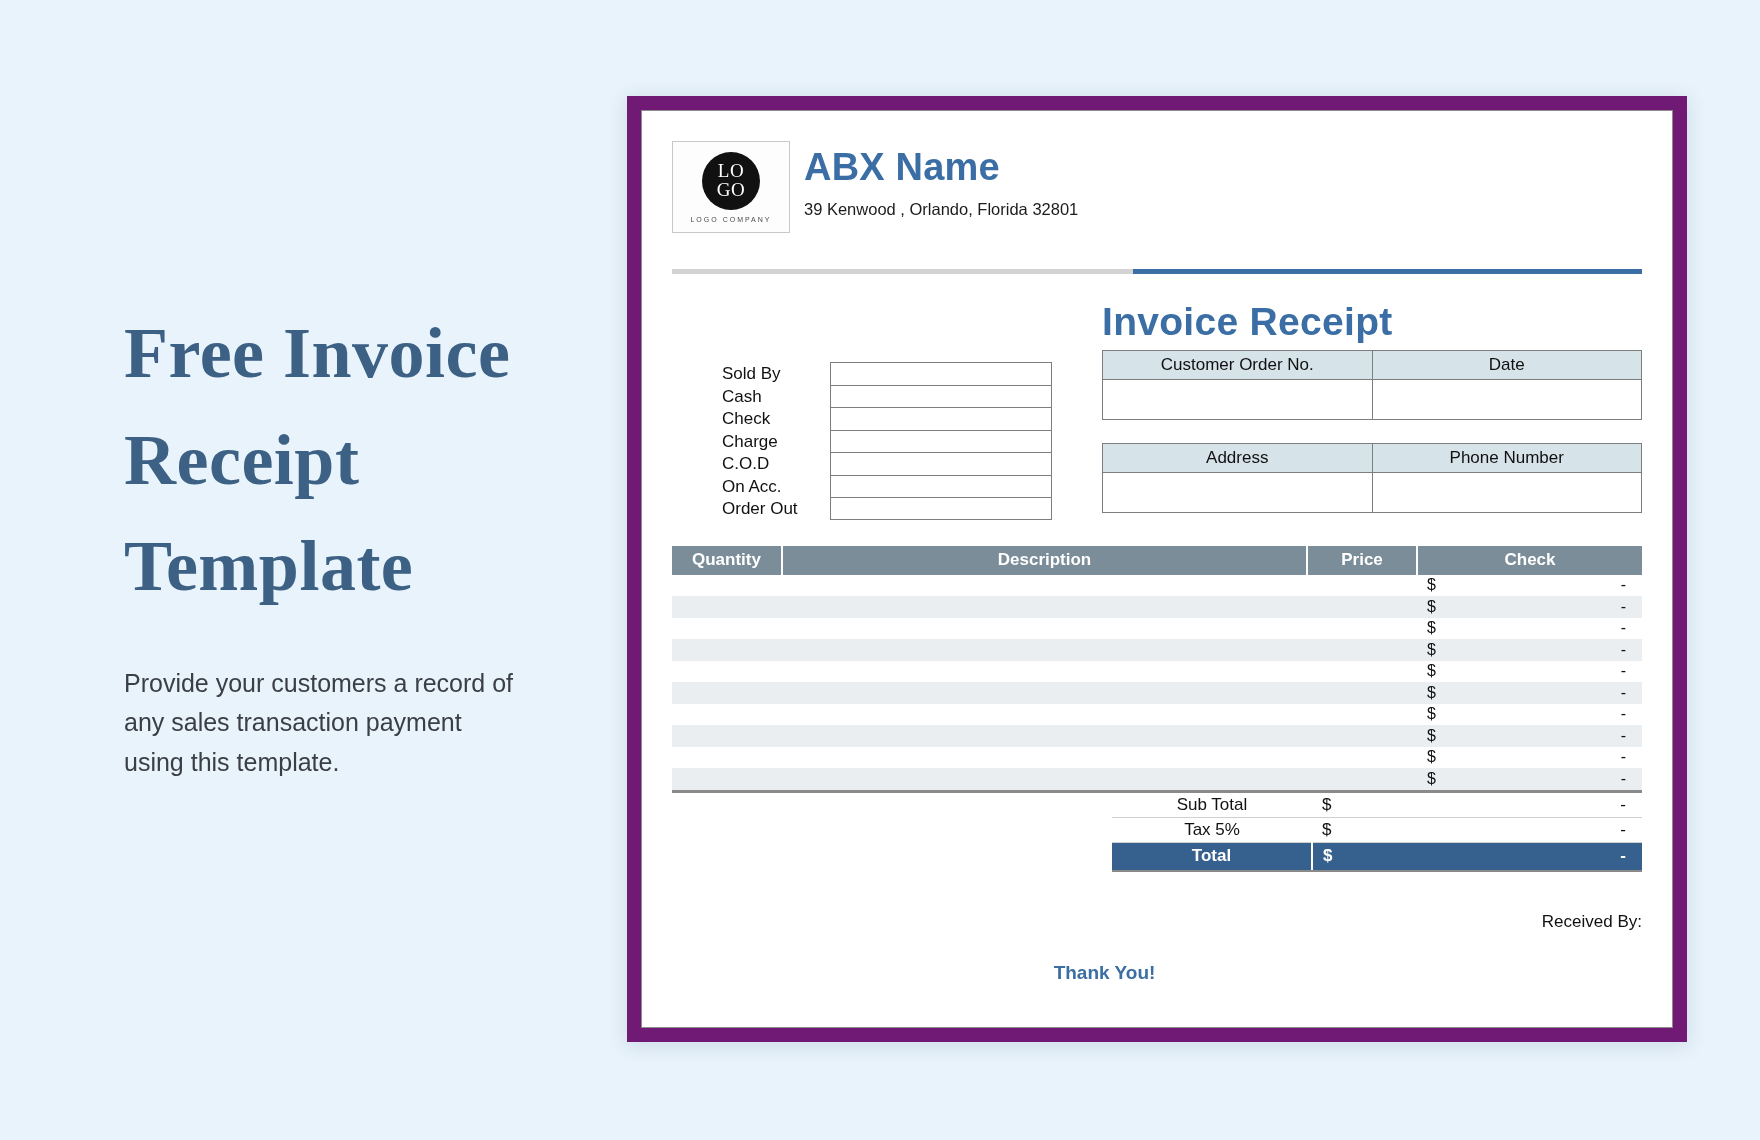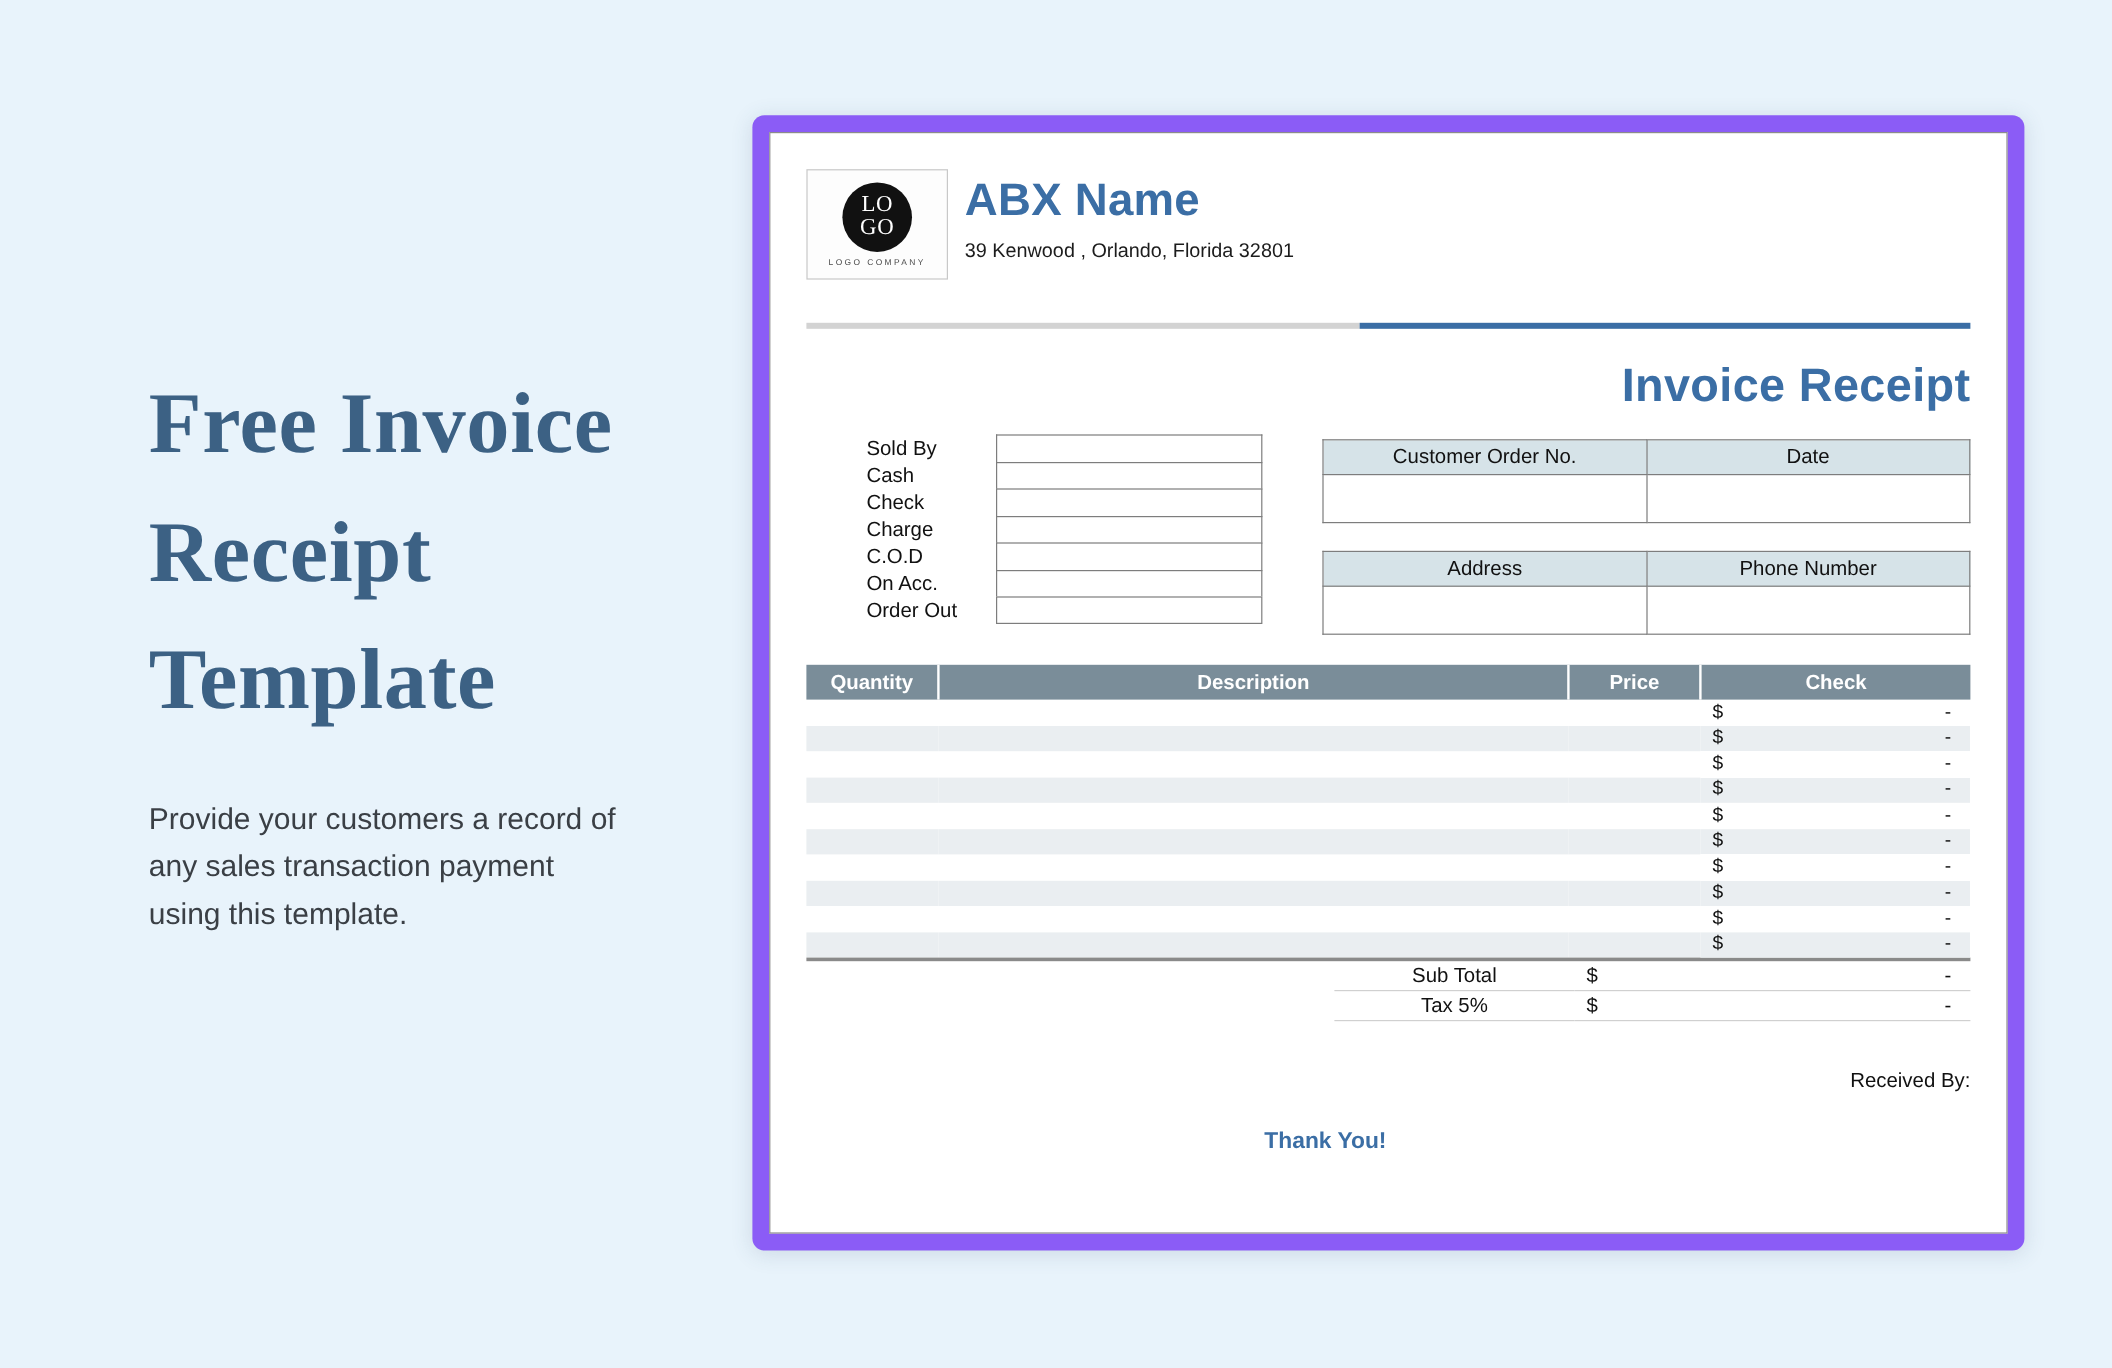--- a/index.html
+++ b/index.html
@@ -41,23 +41,22 @@
     white-space: pre-line;
   }
 
   
   .doc-shadow {
     position: absolute;
     left: 627px;
     top: 96px;
     width: 1060px;
     height: 946px;
-    background: #8b5cf6;
+    background: #701a75;
     box-shadow: 0 3px 18px rgba(60,90,120,0.16);
-    border-radius: 10px;
   }
   .doc-inner {
     position: absolute;
     left: 14px;
     top: 14px;
     right: 14px;
     bottom: 14px;
     border: 1px solid #8c8c8c;
     background: #ffffff;
   }
@@ -132,26 +131,26 @@
 
   
   .mid {
     display: flex;
     margin-top: 26px;
   }
   .mid-left { flex: 0 0 430px; padding-top: 62px; }
   .mid-right { flex: 1; }
 
   .invoice-title {
-    text-align: right;
+    text-align: left;
     font-size: 39px;
     font-weight: bold;
     color: #3b6ea5;
     letter-spacing: 0.3px;
-    margin-bottom: 22px;
+    margin-bottom: 6px;
   }
 
   
   .soldby { display: flex; justify-content: center; }
   .sb-labels {
     flex: 0 0 108px;
     padding-top: 1px;
   }
   .sb-label {
     height: 22.5px;
@@ -507,20 +506,27 @@
               <span class="dash">-</span>
             </td>
           </tr>
           <tr>
             <td class="t-label">Tax 5%</td>
             <td class="t-amt">
               <span class="cur">$</span>
               <span class="dash">-</span>
             </td>
           </tr>
+          <tr class="total-row">
+            <td class="t-label">Total</td>
+            <td class="t-amt">
+              <span class="cur">$</span>
+              <span class="dash">-</span>
+            </td>
+          </tr>
         </tbody>
           </table>
       </div>
 
       <div class="received">Received By:</div>
       <div class="thanks">Thank You!</div>
 
     </div>
   </div>
 </div>

